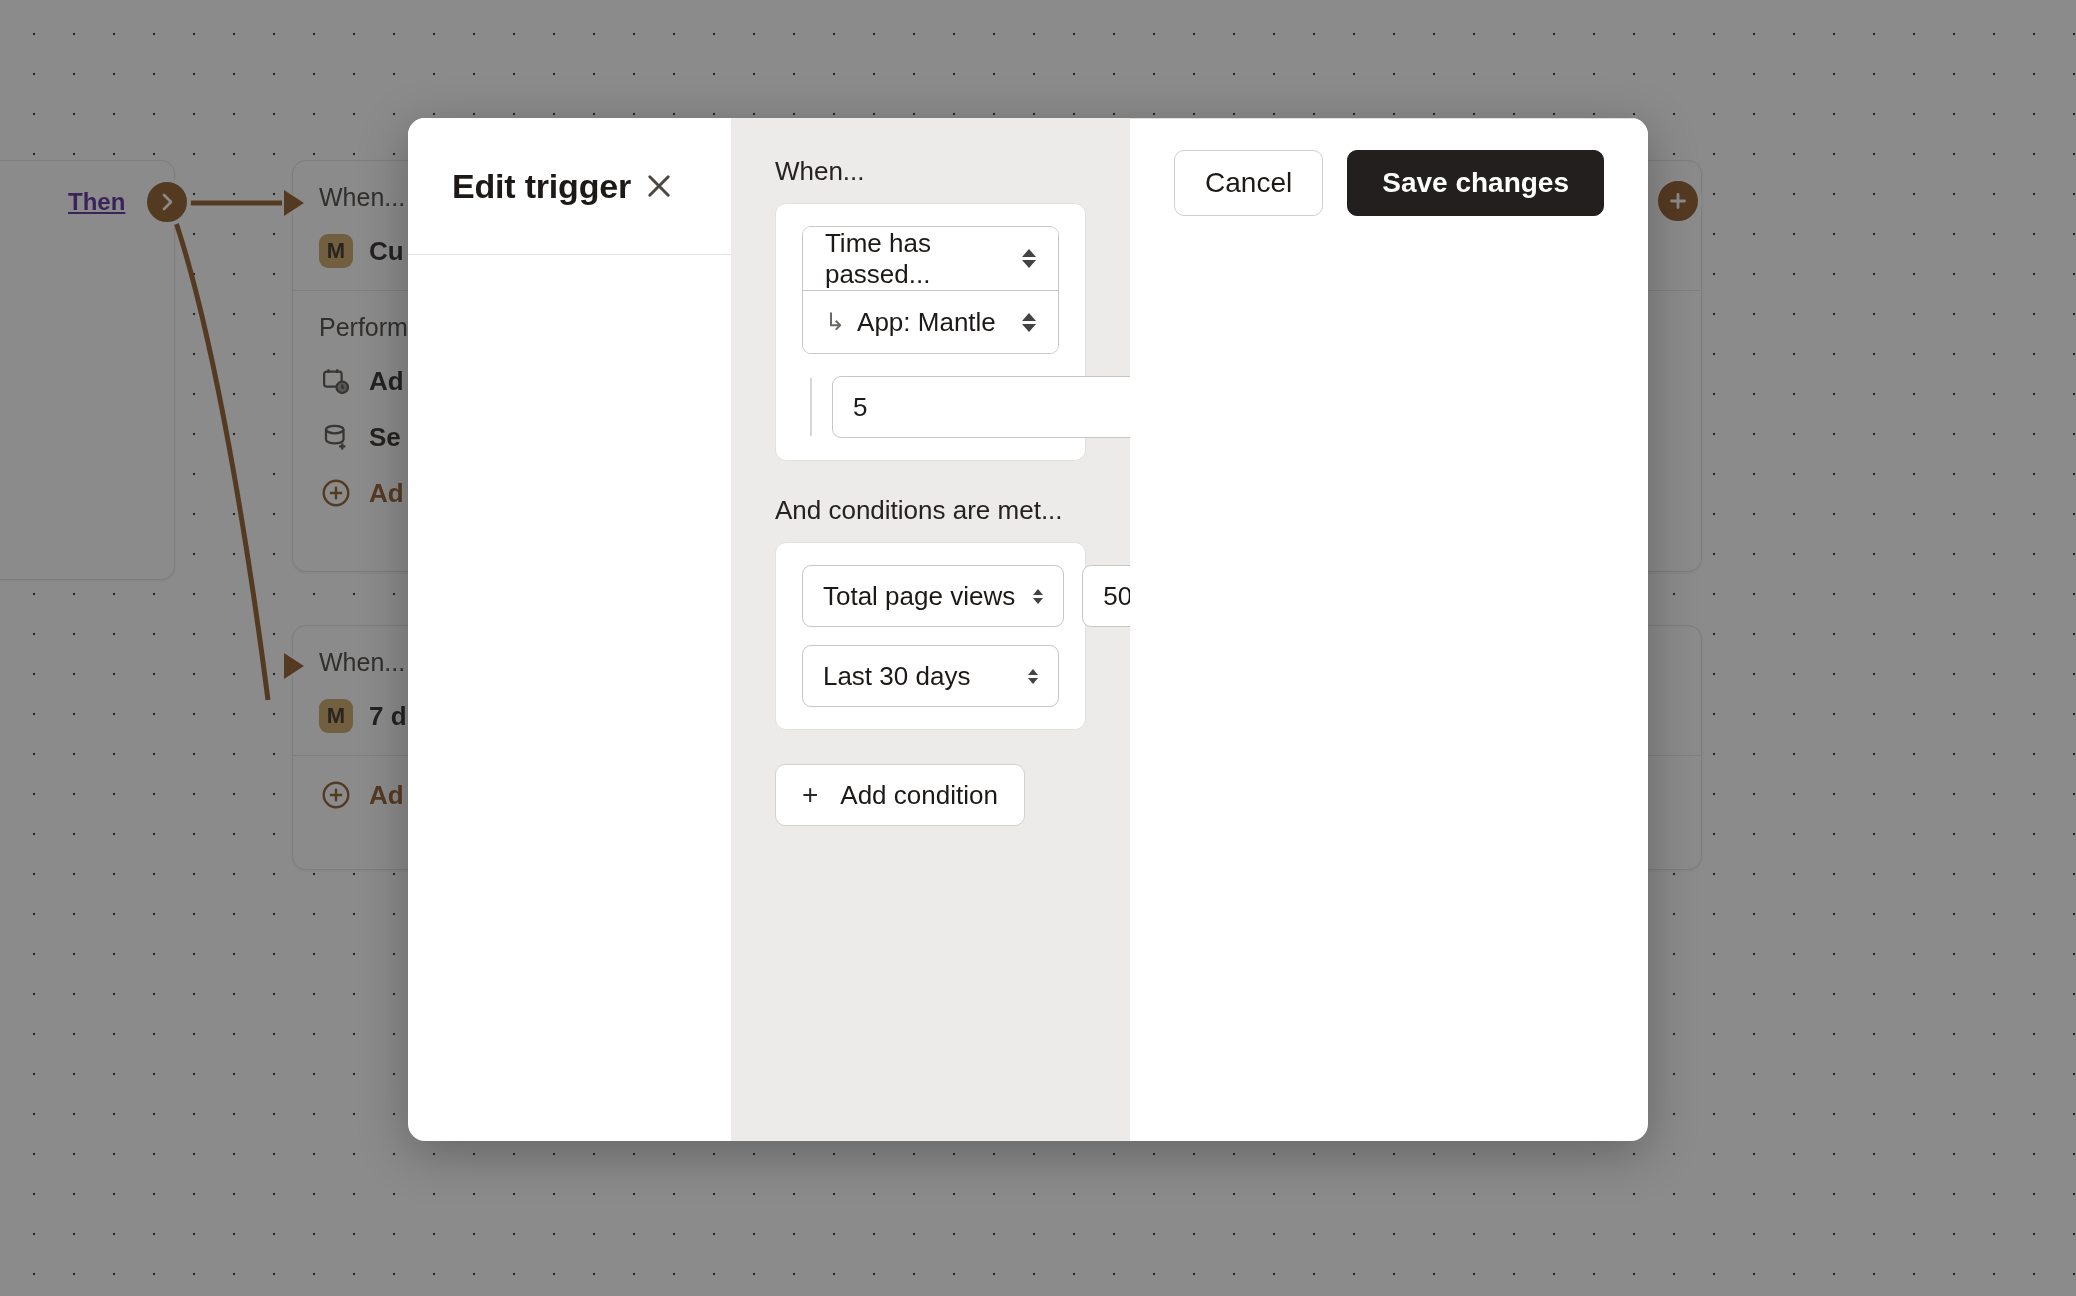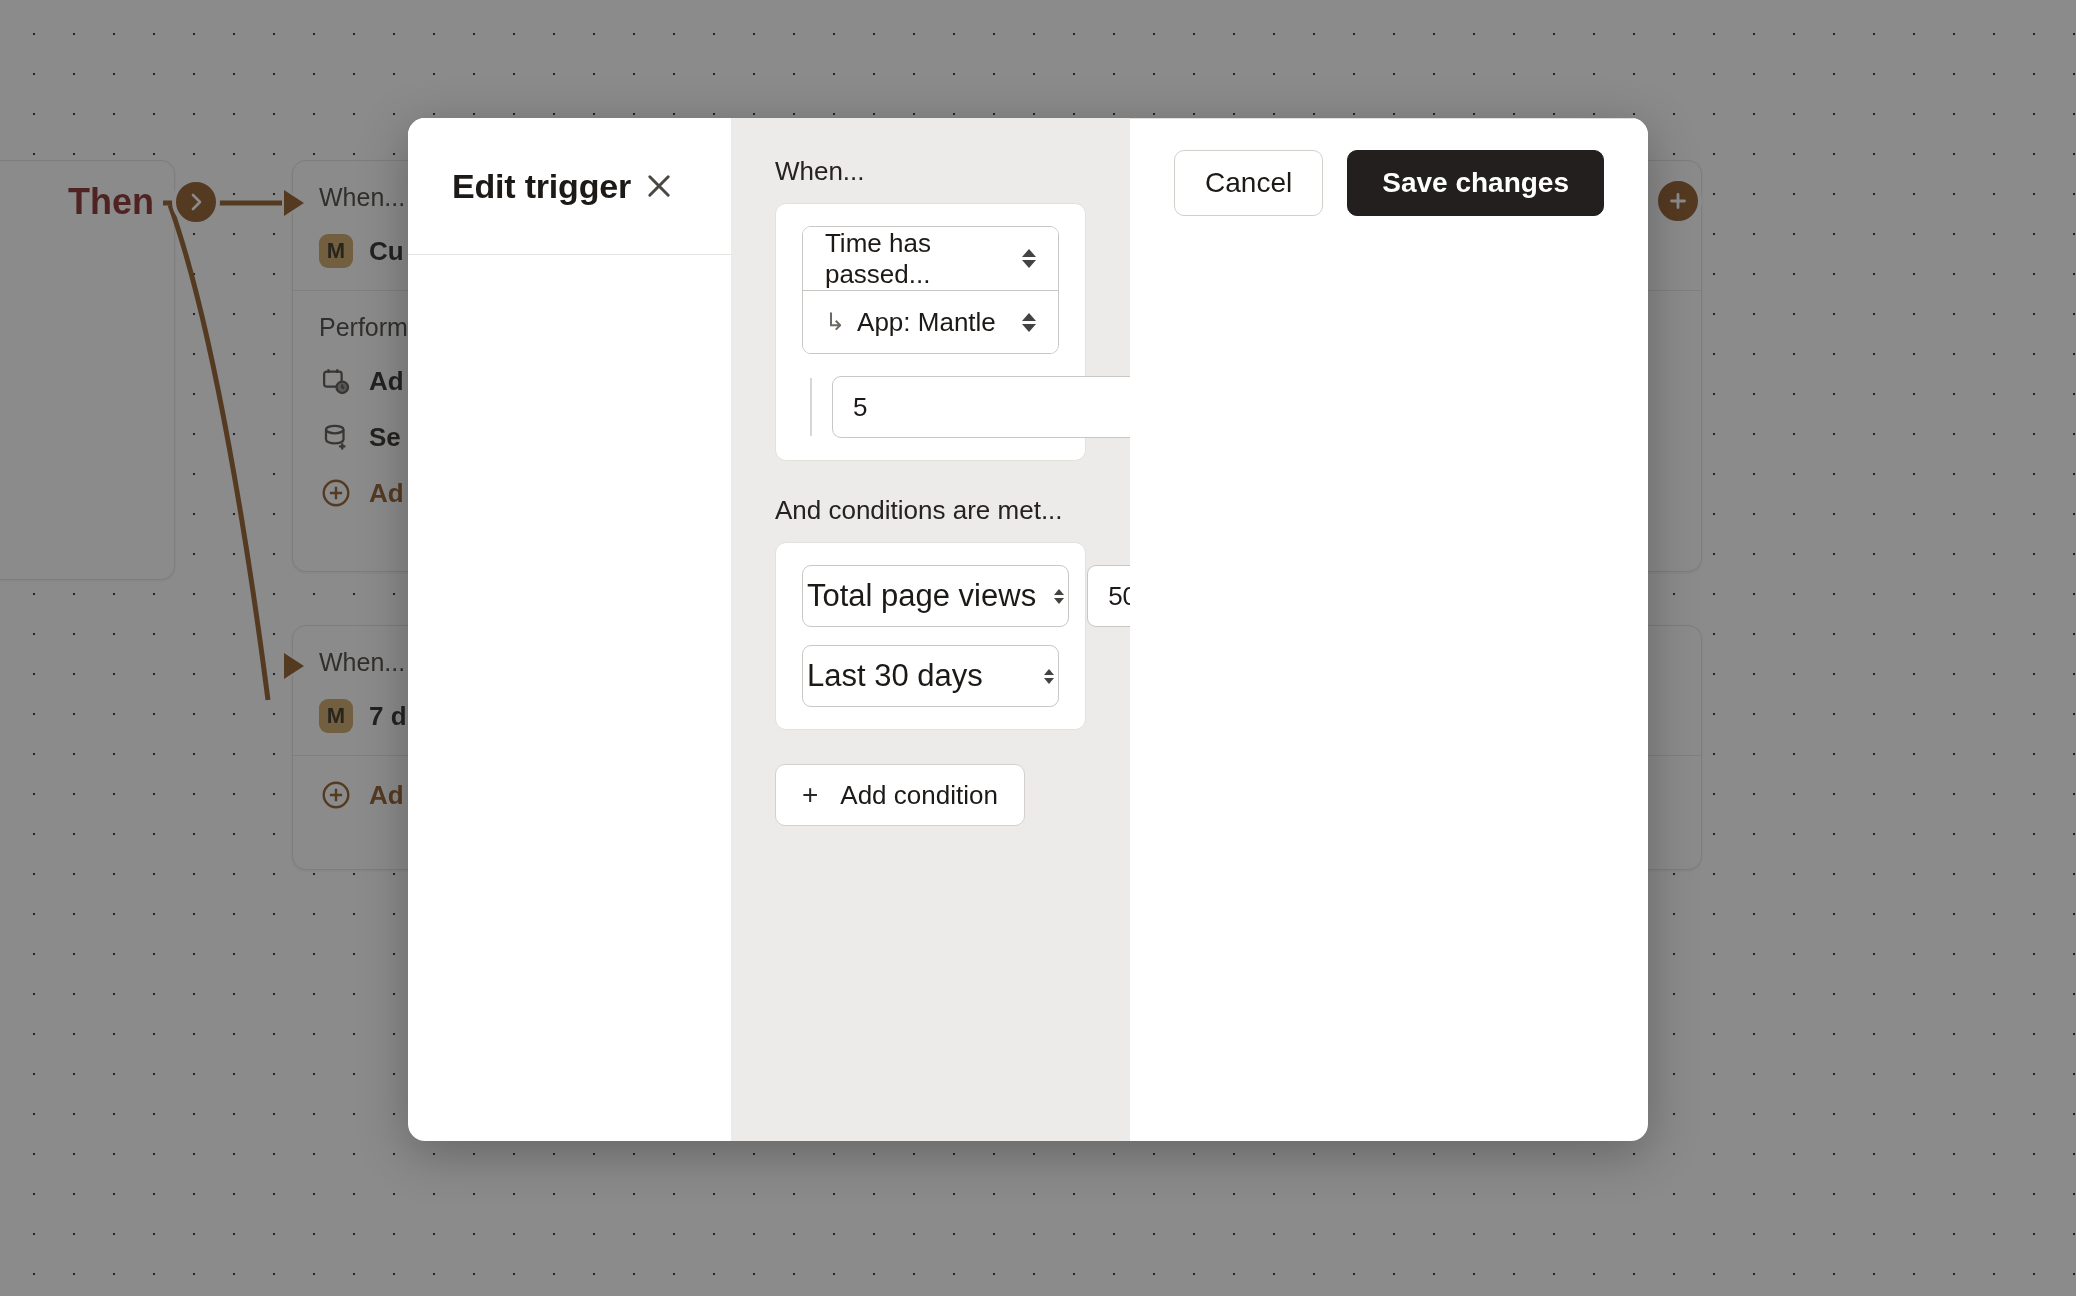--- a/index.html
+++ b/index.html
@@ -80,23 +80,24 @@
     color: #4A453F;
   }
   .ico.brown { color: #8A4F1C; }
 
   
   .then-node {
     position: absolute;
     display: flex; align-items: center; gap: 18px;
   }
   .then-label {
-    font-size: 36px;
+    font-size: 24px;
     font-weight: 700;
-    color: #7f1d1d;
+    color: #4c1d95;
+    text-decoration: underline;
   }
   .then-circle {
     width: 48px; height: 48px; border-radius: 50%;
     background: #8A4F1C;
     border: 4px solid #FFFFFF;
     display: flex; align-items: center; justify-content: center;
   }
   .plus-circle {
     position: absolute;
     width: 48px; height: 48px; border-radius: 50%;
@@ -296,22 +297,22 @@
   }
   .pill-select {
     height: 62px;
     border: 1px solid #C9C7C4;
     border-radius: 9px;
     background: #FFFFFF;
     display: flex;
     align-items: center;
     justify-content: space-between;
     gap: 18px;
-    padding: 0 4px;
-    font-size: 31px;
+    padding: 0 20px;
+    font-size: 26px;
     color: #1C1917;
     cursor: pointer;
     white-space: nowrap;
   }
   .pill-select.w-metric { width: 300px; }
   .pill-select.w-op { width: 228px; }
   .cond-value {
     height: 62px;
     width: 465px;
     border: 1px solid #C9C7C4;

